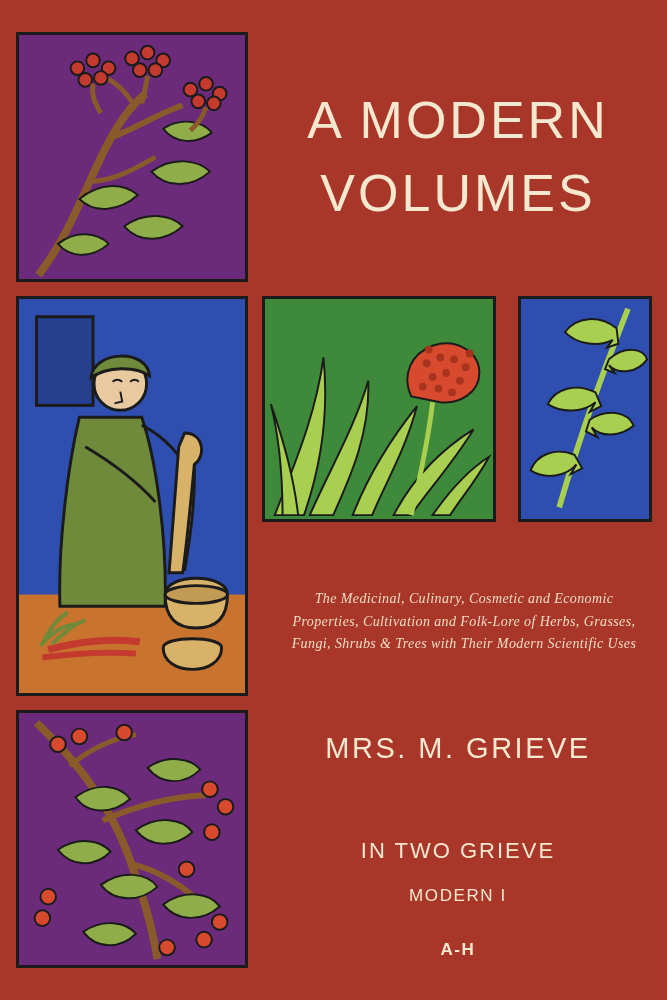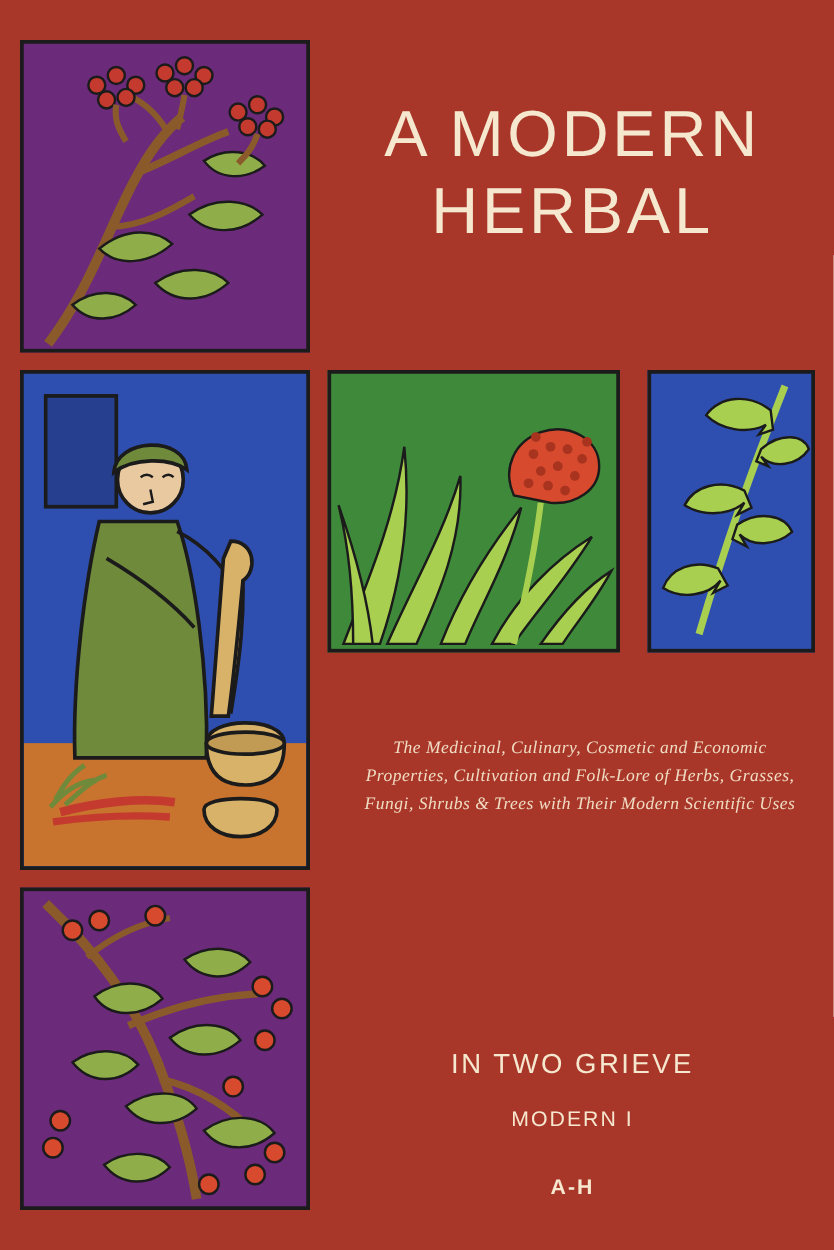--- a/index.html
+++ b/index.html
@@ -54,21 +54,21 @@
     width: 392px;
     text-align: center;
   }
   .main-title {
     font-family: "Liberation Sans", sans-serif;
     color: #f6e7cf;
     font-size: 52px;
     letter-spacing: 3px;
     line-height: 1.18;
     font-weight: 400;
-    margin: 0;
+    margin: 12px;
   }
   .subtitle {
     position: absolute;
     left: 288px;
     top: 588px;
     width: 352px;
     color: #f0dcc2;
     font-family: "Liberation Serif", serif;
     font-style: italic;
     font-size: 14px;
@@ -273,23 +273,24 @@
         <circle cx="152" cy="240" r="8"></circle>
           <circle cx="30" cy="188" r="8"></circle>
         <circle cx="24" cy="210" r="8"></circle>
           <circle cx="172" cy="160" r="8"></circle>
       </g>
     </svg>
   </div>
 
   <div class="title-block">
     <div class="main-title">A MODERN</div>
-    <div class="main-title">HERBAL</div>
+    <div class="main-title">VOLUMES</div>
   </div>
 
   <div class="subtitle">The Medicinal, Culinary, Cosmetic and Economic Properties, Cultivation and Folk-Lore of Herbs, Grasses, Fungi, Shrubs &amp; Trees with Their Modern Scientific Uses</div>
 
+  <div class="author">MRS. M. GRIEVE</div>
 
   <div class="volumes">IN TWO GRIEVE</div>
   <div class="volume-number">MODERN I</div>
   <div class="volume-range">A-H</div>
 
 </div>
 
 </body></html>

